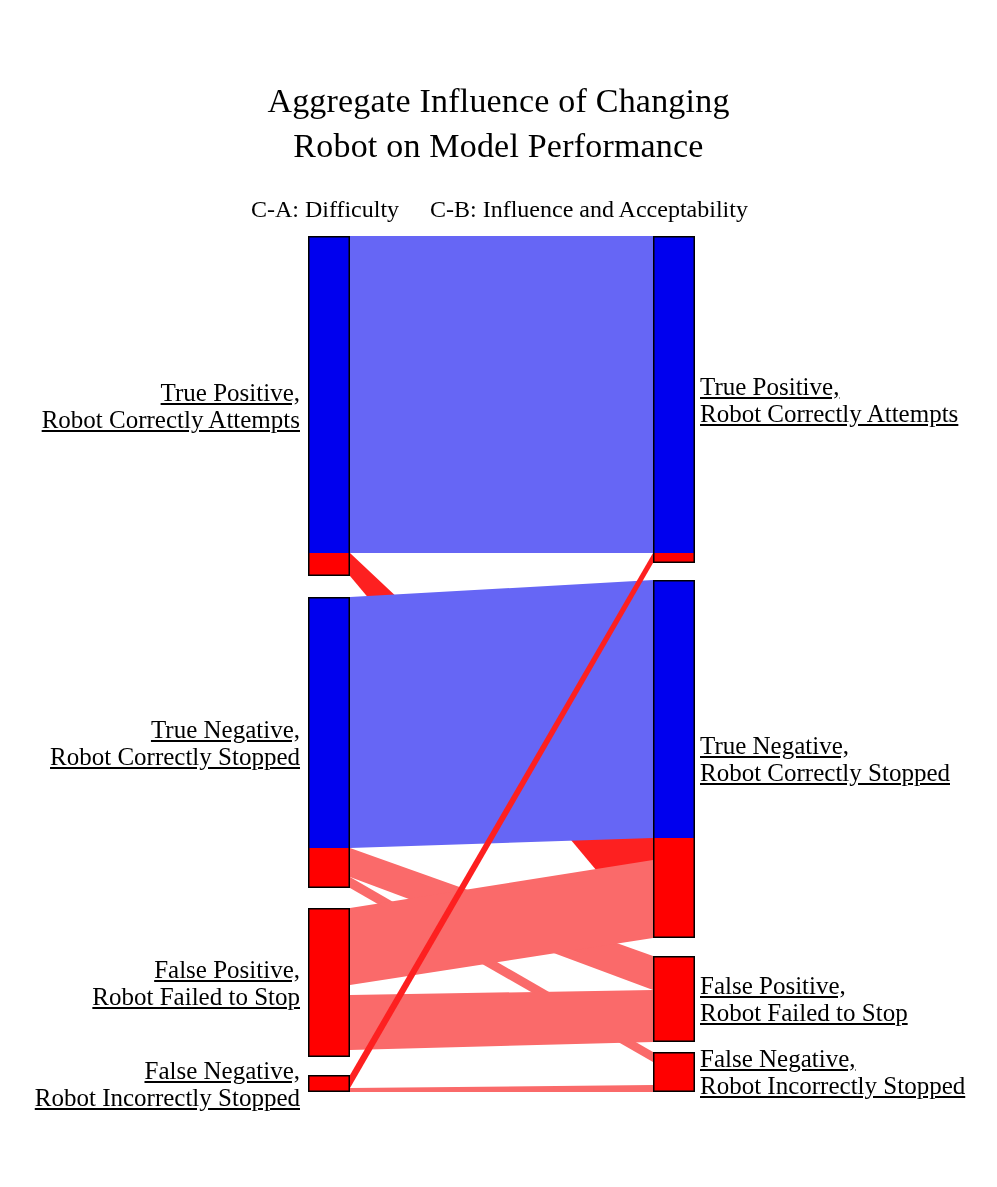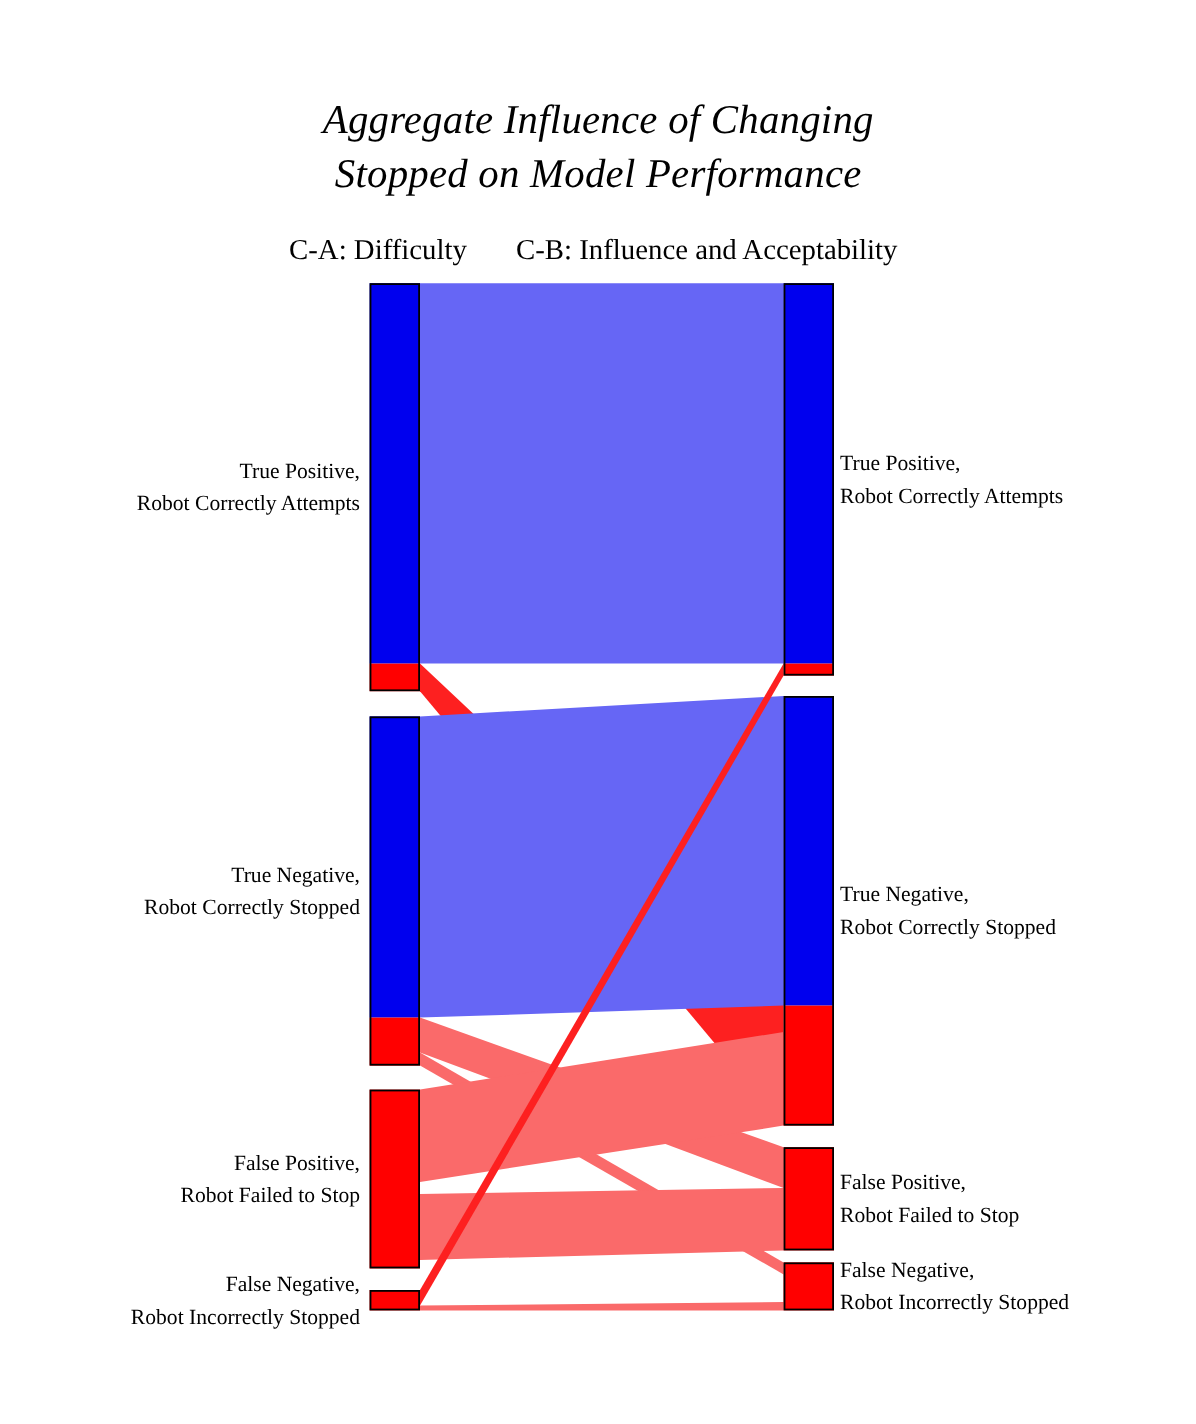--- a/index.html
+++ b/index.html
@@ -1,35 +1,35 @@
 <!DOCTYPE html>
 <html><head>
 <meta charset="utf-8">
 <style>
   html,body{margin:0;padding:0;background:#ffffff;}
   body{width:997px;height:1187px;position:relative;overflow:hidden;
        font-family:"Liberation Serif","DejaVu Serif",serif;color:#000;}
   .title{position:absolute;left:0;top:78px;width:997px;text-align:center;
          font-size:34px;line-height:45px;letter-spacing:.2px;}
-  .title div{white-space:nowrap;font-style:italic;}
+  .title div{white-space:nowrap;}
   .colhead{position:absolute;top:196px;font-size:24px;white-space:nowrap;}
-  #head-left{left:205px;width:220px;text-align:center;}
+  #head-left{left:215px;width:220px;text-align:center;}
   #head-right{left:430px;width:560px;text-align:left;}
-  .nlabel{position:absolute;font-size:18px;line-height:27px;white-space:nowrap;}
+  .nlabel{position:absolute;font-size:25px;line-height:27px;white-space:nowrap;text-decoration:underline;}
   .nlabel span{display:block;}
   .left-label{text-align:right;}
   .right-label{text-align:left;}
   svg{position:absolute;left:0;top:0;}
 </style>
 </head>
 <body>
 
 <div class="title">
   <div>Aggregate Influence of Changing</div>
-  <div>Stopped on Model Performance</div>
+  <div>Robot on Model Performance</div>
 </div>
 
 <div class="colhead" id="head-left">C-A: Difficulty</div>
 <div class="colhead" id="head-right">C-B: Influence and Acceptability</div>
 
 <svg id="sankey" width="997" height="1187" viewBox="0 0 997 1187">
   <g id="links-layer">
       <path d="M 350 236 L 653 236 L 653 553 L 350 553 Z" fill="#6666f5" stroke="none"></path>
       <path d="M 350 553 L 653 838 L 653 938 L 350 576 Z" fill="#fd2020" stroke="none"></path>
       <path d="M 350 597 L 653 580 L 653 838 L 350 848 Z" fill="#6666f5" stroke="none"></path>

